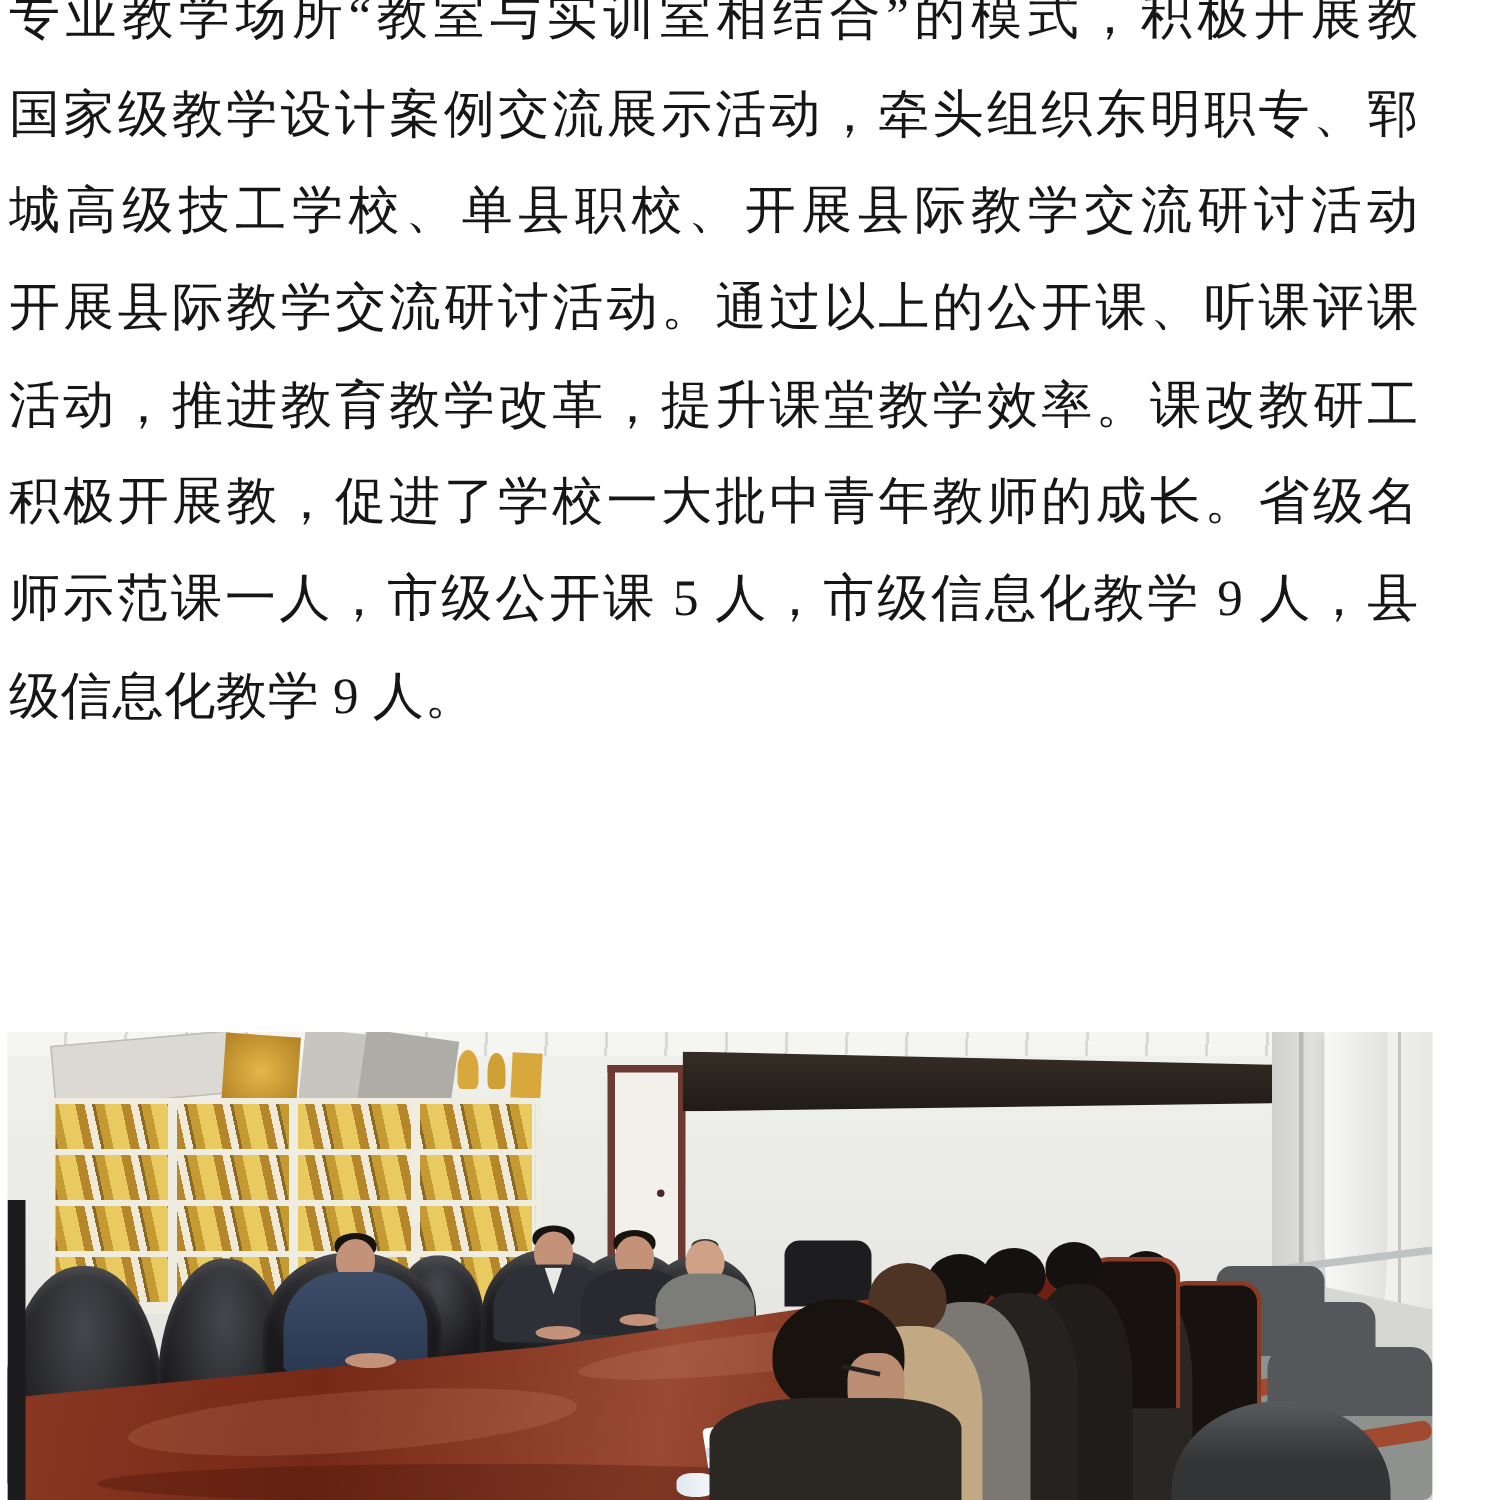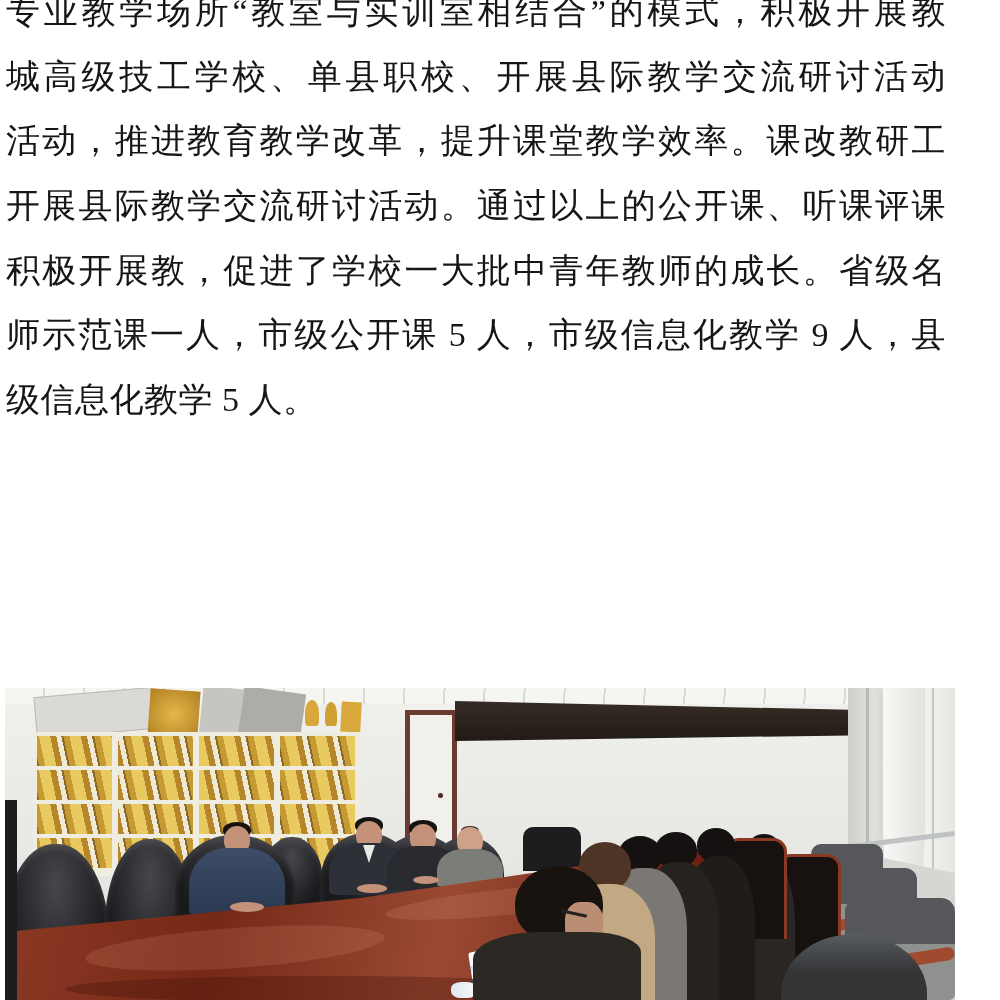--- a/index.html
+++ b/index.html
@@ -50,26 +50,27 @@
     border-radius:40% 40% 10% 10% / 55% 55% 8% 8%;}
   .hairball{background:#141110;border-radius:50% 50% 45% 45%;}
   .seatunit{background:linear-gradient(180deg,#55575a 45%,#8e918d 45%);}
   .armbar{background:#a04a30;border-radius:6px;}
 </style>
 </head>
 <body>
 
 <div id="textblock">
   <div class="line">专业教学场所“教室与实训室相结合”的模式，积极开展教</div>
+  <div class="line">国家级教学设计案例交流展示活动，牵头组织东明职专、郓</div>
   <div class="line">城高级技工学校、单县职校、开展县际教学交流研讨活动</div>
+  <div class="line">开展县际教学交流研讨活动。通过以上的公开课、听课评课</div>
   <div class="line">活动，推进教育教学改革，提升课堂教学效率。课改教研工</div>
-  <div class="line">开展县际教学交流研讨活动。通过以上的公开课、听课评课</div>
   <div class="line">积极开展教，促进了学校一大批中青年教师的成长。省级名</div>
   <div class="line">师示范课一人，市级公开课 5 人，市级信息化教学 9 人，县</div>
-  <div class="line short">级信息化教学 5 人。</div>
+  <div class="line short">级信息化教学 9 人。</div>
 </div>
 
 <div id="photo">
 
   <div style="left:0;top:0;width:860px;height:16px;
     background:#f5f5f2 repeating-linear-gradient(93deg,transparent 0 38px,#d9d9d5 38px 40px);"></div>
 
   <div style="left:28px;top:10px;width:328px;height:178px;">
     <div style="left:2px;top:-6px;width:118px;height:40px;background:#dbd9d3;border:1px solid #bdbbb5;transform:rotate(-5deg);"></div>
     <div style="left:116px;top:-8px;width:50px;height:48px;background:radial-gradient(#e3b84a,#b07f22);transform:rotate(4deg);"></div>

